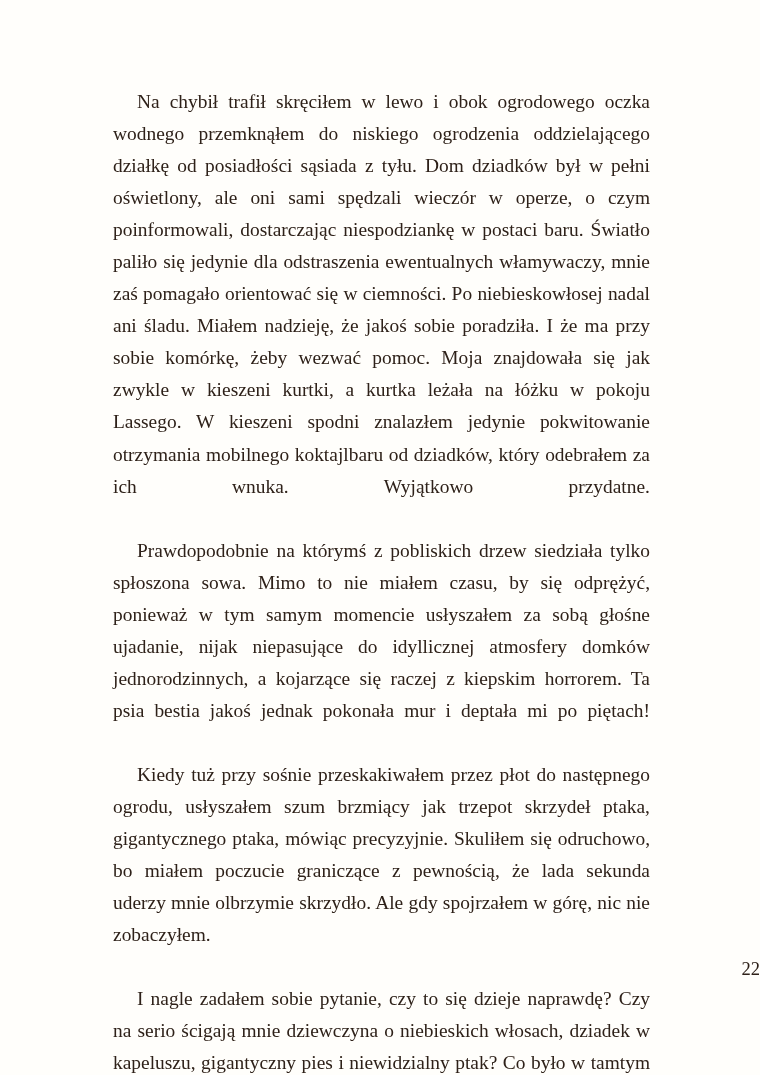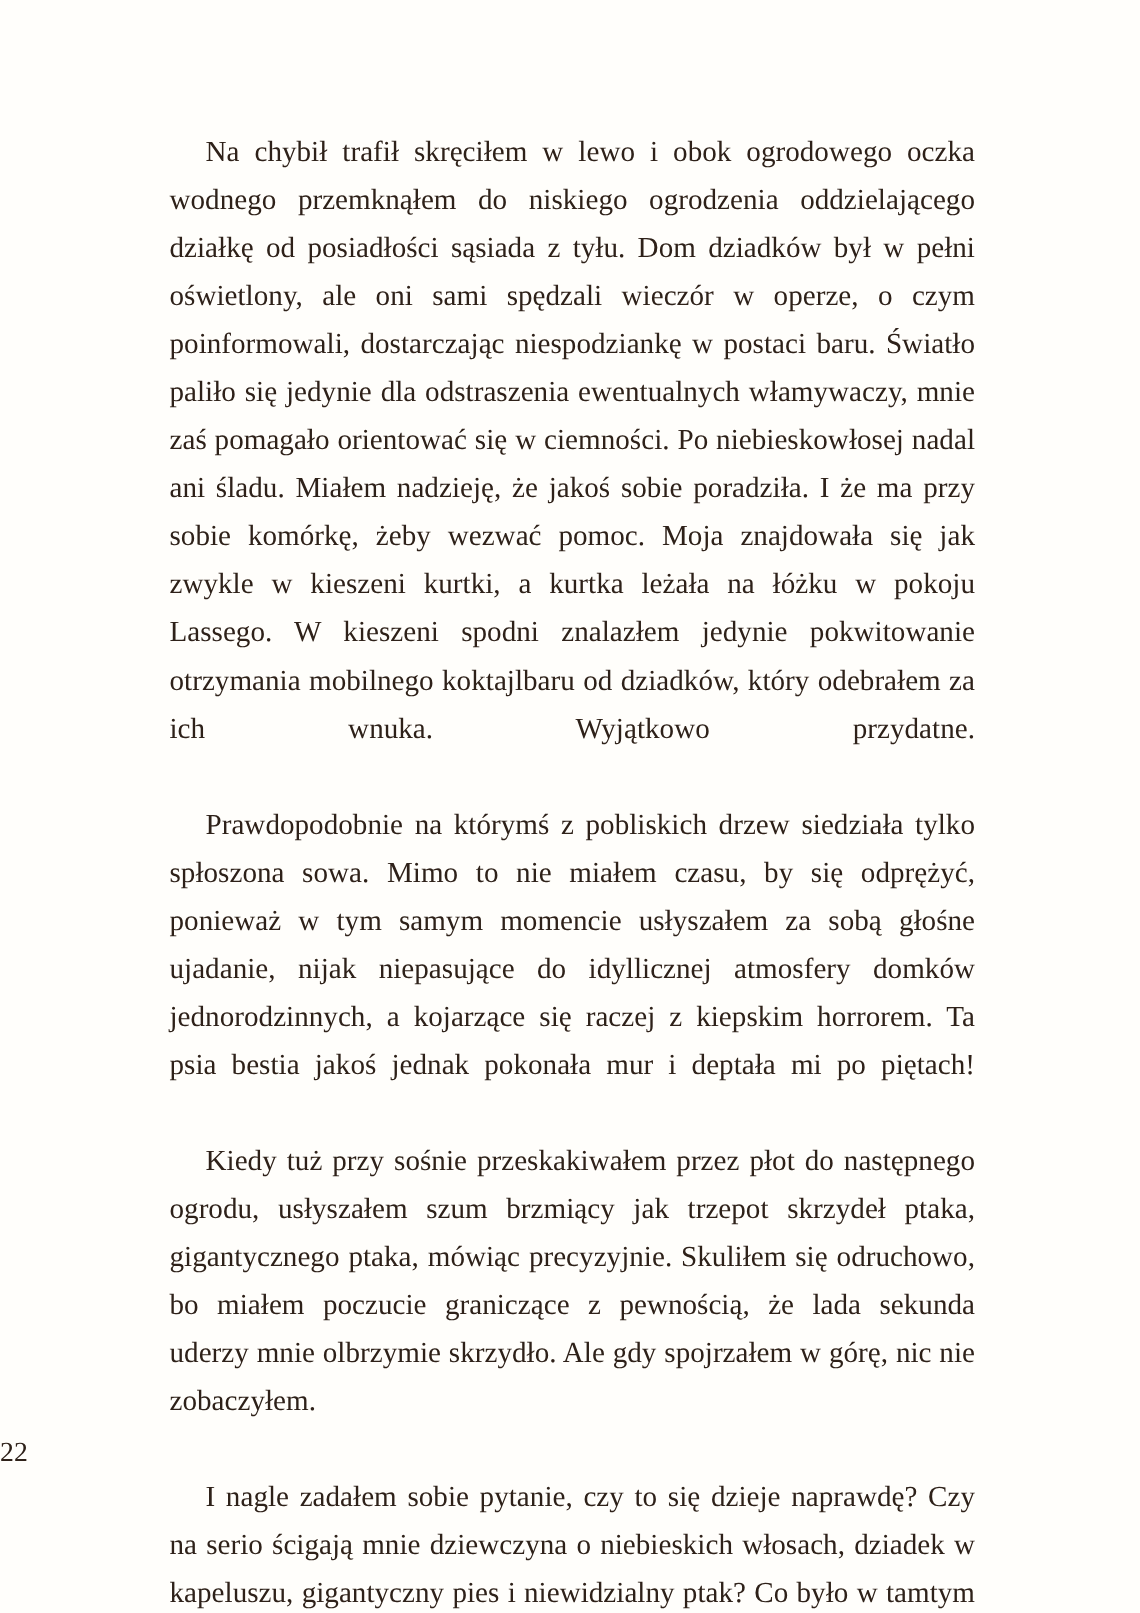--- a/index.html
+++ b/index.html
@@ -50,21 +50,21 @@
     content: "";
     display: inline-block;
     width: 100%;
   }
 
   #page-number {
     position: absolute;
     left: 0;
     top: 957px;
     width: 760px;
-    text-align: left;
+    text-align: right;
     font-size: 18.5px;
     line-height: 24px;
     color: #2e2119;
   }
 </style>
 </head>
 <body>
 
 <div id="page">
 

